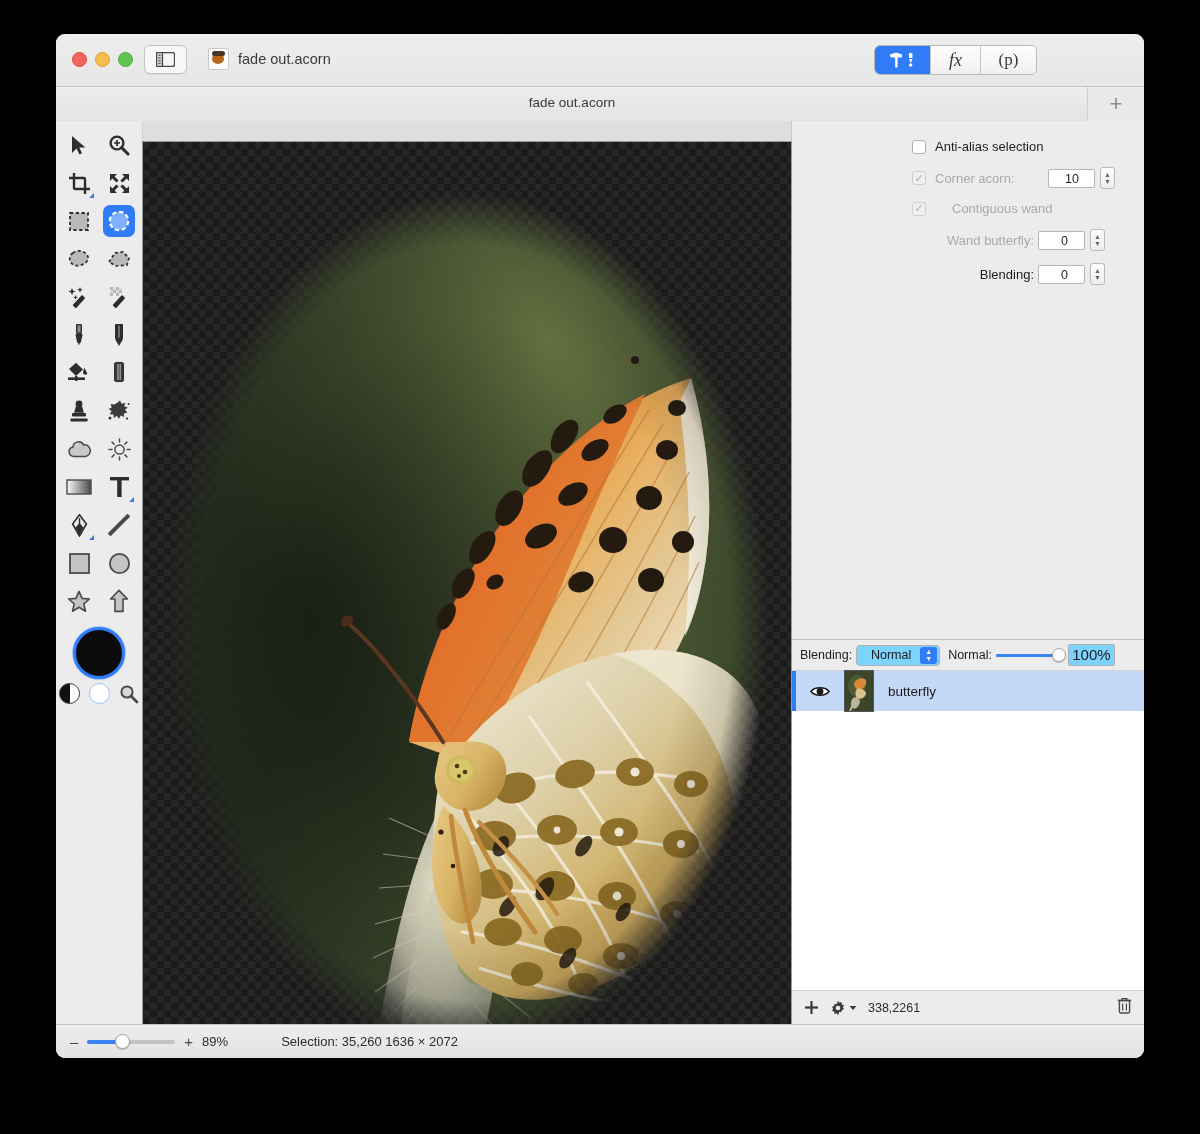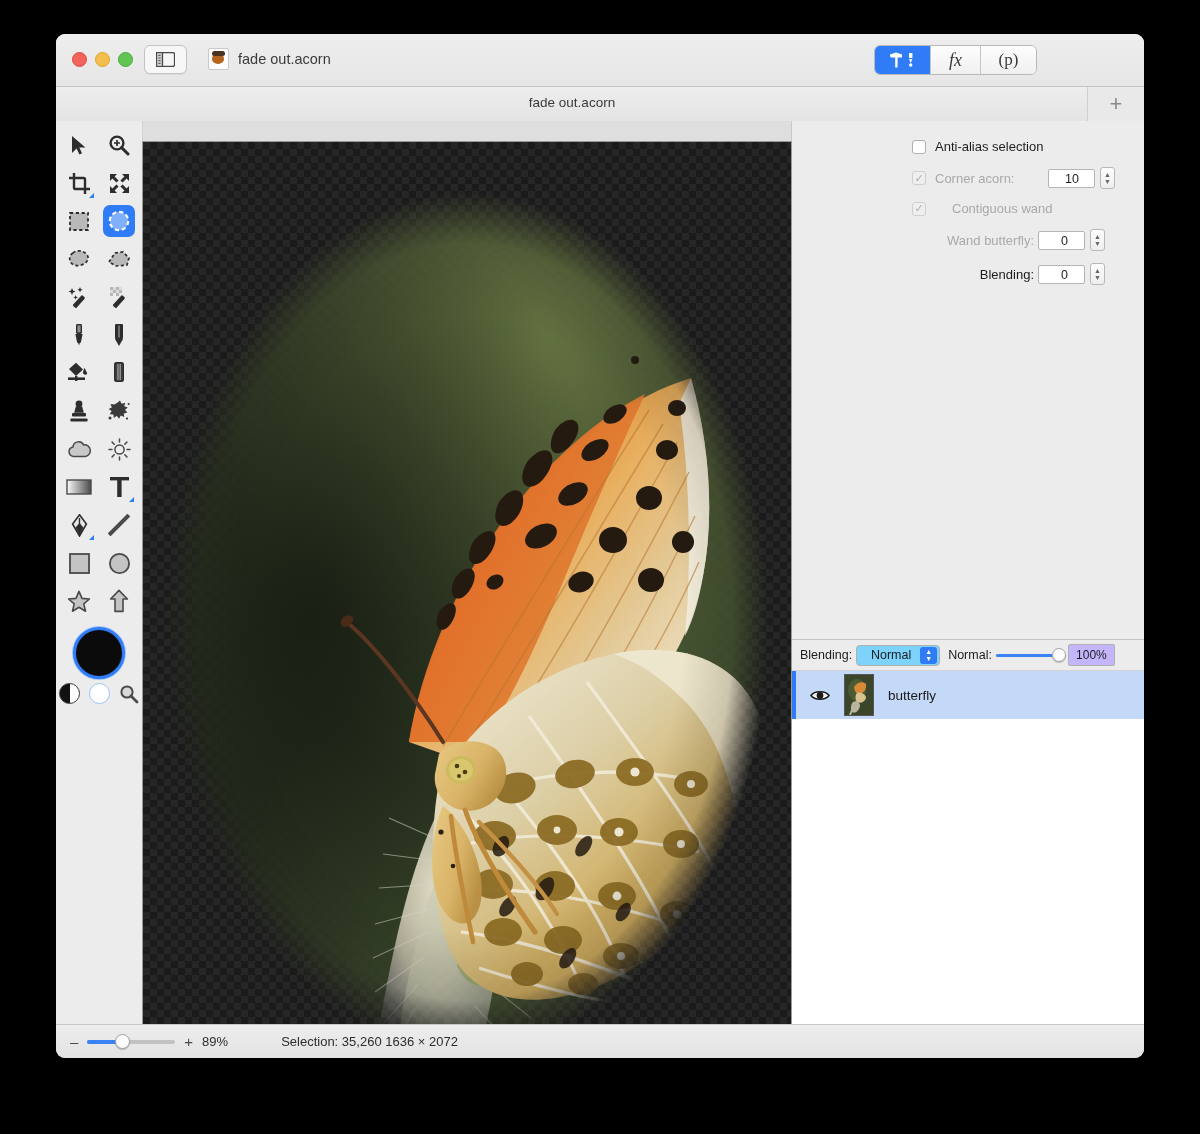--- a/index.html
+++ b/index.html
@@ -125,24 +125,24 @@
          font-size:12.5px;color:#1d1d1d;box-sizing:border-box;justify-content:center;}
   .popup .arrows{position:absolute;right:2px;top:1px;bottom:1px;width:17px;background:#2f7cf6;
          border-radius:3px;display:flex;flex-direction:column;align-items:center;
          justify-content:center;color:#fff;}
   .popup .arrows i{font-style:normal;font-size:7px;line-height:7px;}
   .opslider{width:68px;height:12px;position:relative;display:flex;align-items:center;}
   .optrack{position:absolute;left:0;right:0;height:3px;background:#c6c6c6;border-radius:2px;}
   .opfill{position:absolute;left:0;height:3px;background:#3b82f7;border-radius:2px;}
   .opthumb{position:absolute;width:12px;height:12px;border-radius:50%;background:#fcfcfc;
            border:1px solid #a5a5a5;box-shadow:0 1px 1px rgba(0,0,0,.2);}
-  .opfield{width:45px;height:20px;border:1px solid #b0b0b0;background:#c4b5fd;border-radius:2px;
-           font-size:12px;text-align:center;line-height:20px;color:#1d1d1d;}
+  .opfield{width:45px;height:20px;border:1px solid #b0b0b0;background:#7dd3fc;border-radius:2px;
+           font-size:15px;text-align:center;line-height:20px;color:#1d1d1d;}
   .layerlist{flex:1;background:#fff;}
-  .layerrow{height:48px;background:#c3d9f7;display:flex;align-items:center;
+  .layerrow{height:40px;background:#c3d9f7;display:flex;align-items:center;
             border-left:4px solid #2f7cf6;box-sizing:border-box;padding-left:14px;gap:14px;}
   .eye{width:20px;display:flex;align-items:center;justify-content:center;}
   .thumb{width:28px;height:40px;border:1px solid #555;overflow:hidden;position:relative;}
   .lname{font-size:13.5px;color:#1a1a1a;}
   .layerfoot{height:34px;background:#ececec;border-top:1px solid #d0d0d0;display:flex;
              align-items:center;padding:0 12px;gap:11px;box-sizing:border-box;}
   .coordtxt{font-size:12.5px;color:#2a2a2a;}
   .trash{margin-left:auto;}
 
   
@@ -743,20 +743,45 @@
                 <path d="M9 12 C12 7 18 6 21 9 C22 13 19 18 15 19 C12 19.6 9.6 17 9 12 Z" fill="#d98a38"></path>
                 <path d="M12 18 C16 17 21 19 21 23 C20 27 15 29 12 27 C10 25 10 20 12 18 Z" fill="#d8c390"></path>
                 <path d="M8 27 C11 25 15 27 15 31 C14 36 10 39 7 37 C5 34 6 29 8 27 Z" fill="#cfcab2" opacity=".85"></path>
                 <path d="M5 40 C7 34 10 30 13 28" stroke="#b9b39a" stroke-width="2" fill="none"></path>
               </svg>
             </span>
             <span class="lname">butterfly</span>
           </div>
         </div>
 
+        <div class="layerfoot">
+          <svg width="15" height="15" viewBox="0 0 15 15">
+            <line x1="7.5" y1="1" x2="7.5" y2="14" stroke="#3a3a3a" stroke-width="2.2"></line>
+            <line x1="1" y1="7.5" x2="14" y2="7.5" stroke="#3a3a3a" stroke-width="2.2"></line>
+          </svg>
+          <span style="display:flex;align-items:center;gap:3px;">
+            <svg width="16" height="16" viewBox="0 0 16 16">
+              <path d="M8 0.8 l1.3 1.9 l2.2-.6 l.3 2.3 l2.2 .8 l-1.1 2 l1.1 2 l-2.2 .8 l-.3 2.3 l-2.2-.6 L8 15.2 l-1.3-1.9 l-2.2 .6 l-.3-2.3 l-2.2-.8 l1.1-2 l-1.1-2 l2.2-.8 l.3-2.3 l2.2 .6 z" fill="#3a3a3a"></path>
+              <circle cx="8" cy="8" r="2.3" fill="#ececec"></circle>
+            </svg>
+            <svg width="8" height="6" viewBox="0 0 8 6">
+              <path d="M0.6 1 L4 5 L7.4 1 Z" fill="#3a3a3a"></path>
+            </svg>
+          </span>
+          <span class="coordtxt">338,2261</span>
+          <span class="trash">
+            <svg width="15" height="17" viewBox="0 0 15 17">
+              <rect x="2.4" y="3.6" width="10.2" height="12.4" rx="1.4" fill="none" stroke="#4a4a4a" stroke-width="1.4"></rect>
+              <line x1="0.8" y1="3.4" x2="14.2" y2="3.4" stroke="#4a4a4a" stroke-width="1.6"></line>
+              <path d="M5.2 3.2 v-1.6 h4.6 v1.6" fill="none" stroke="#4a4a4a" stroke-width="1.4"></path>
+              <line x1="5.6" y1="6.4" x2="5.6" y2="13.4" stroke="#4a4a4a" stroke-width="1.2"></line>
+              <line x1="9.4" y1="6.4" x2="9.4" y2="13.4" stroke="#4a4a4a" stroke-width="1.2"></line>
+            </svg>
+          </span>
+        </div>
       </div>
     </div>
   </div>
 
   <div class="statusbar">
     <span class="zsign">–</span>
     <span class="zslider">
       <span class="ztrack"></span>
       <span class="zfill" style="width:32px;"></span>
       <span class="zthumb" style="left:28px;"></span>

